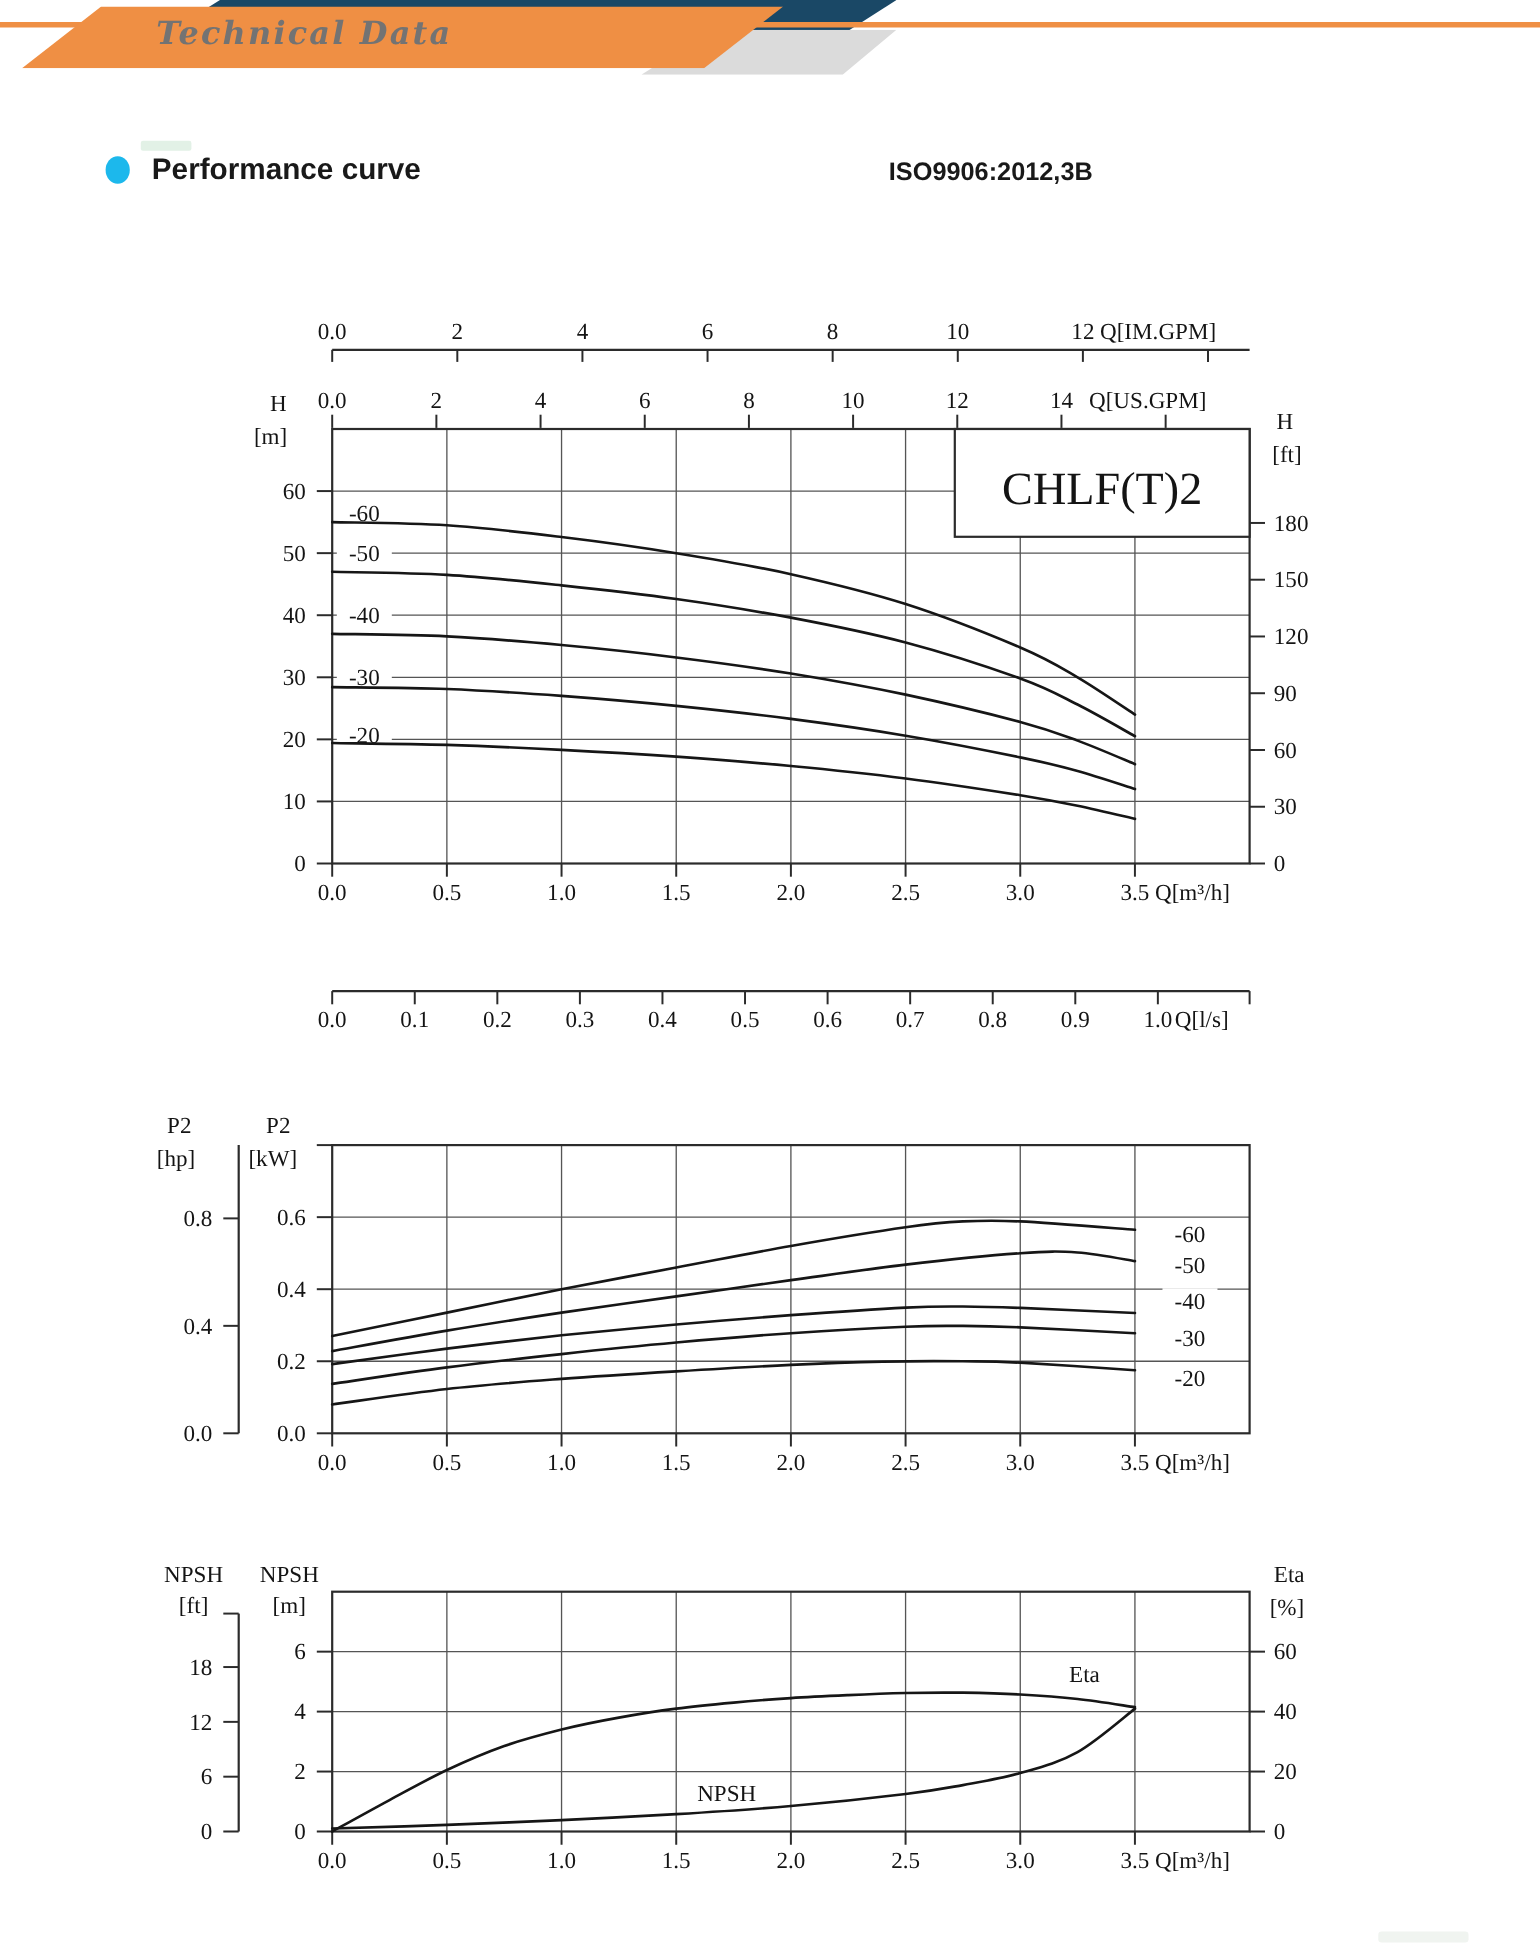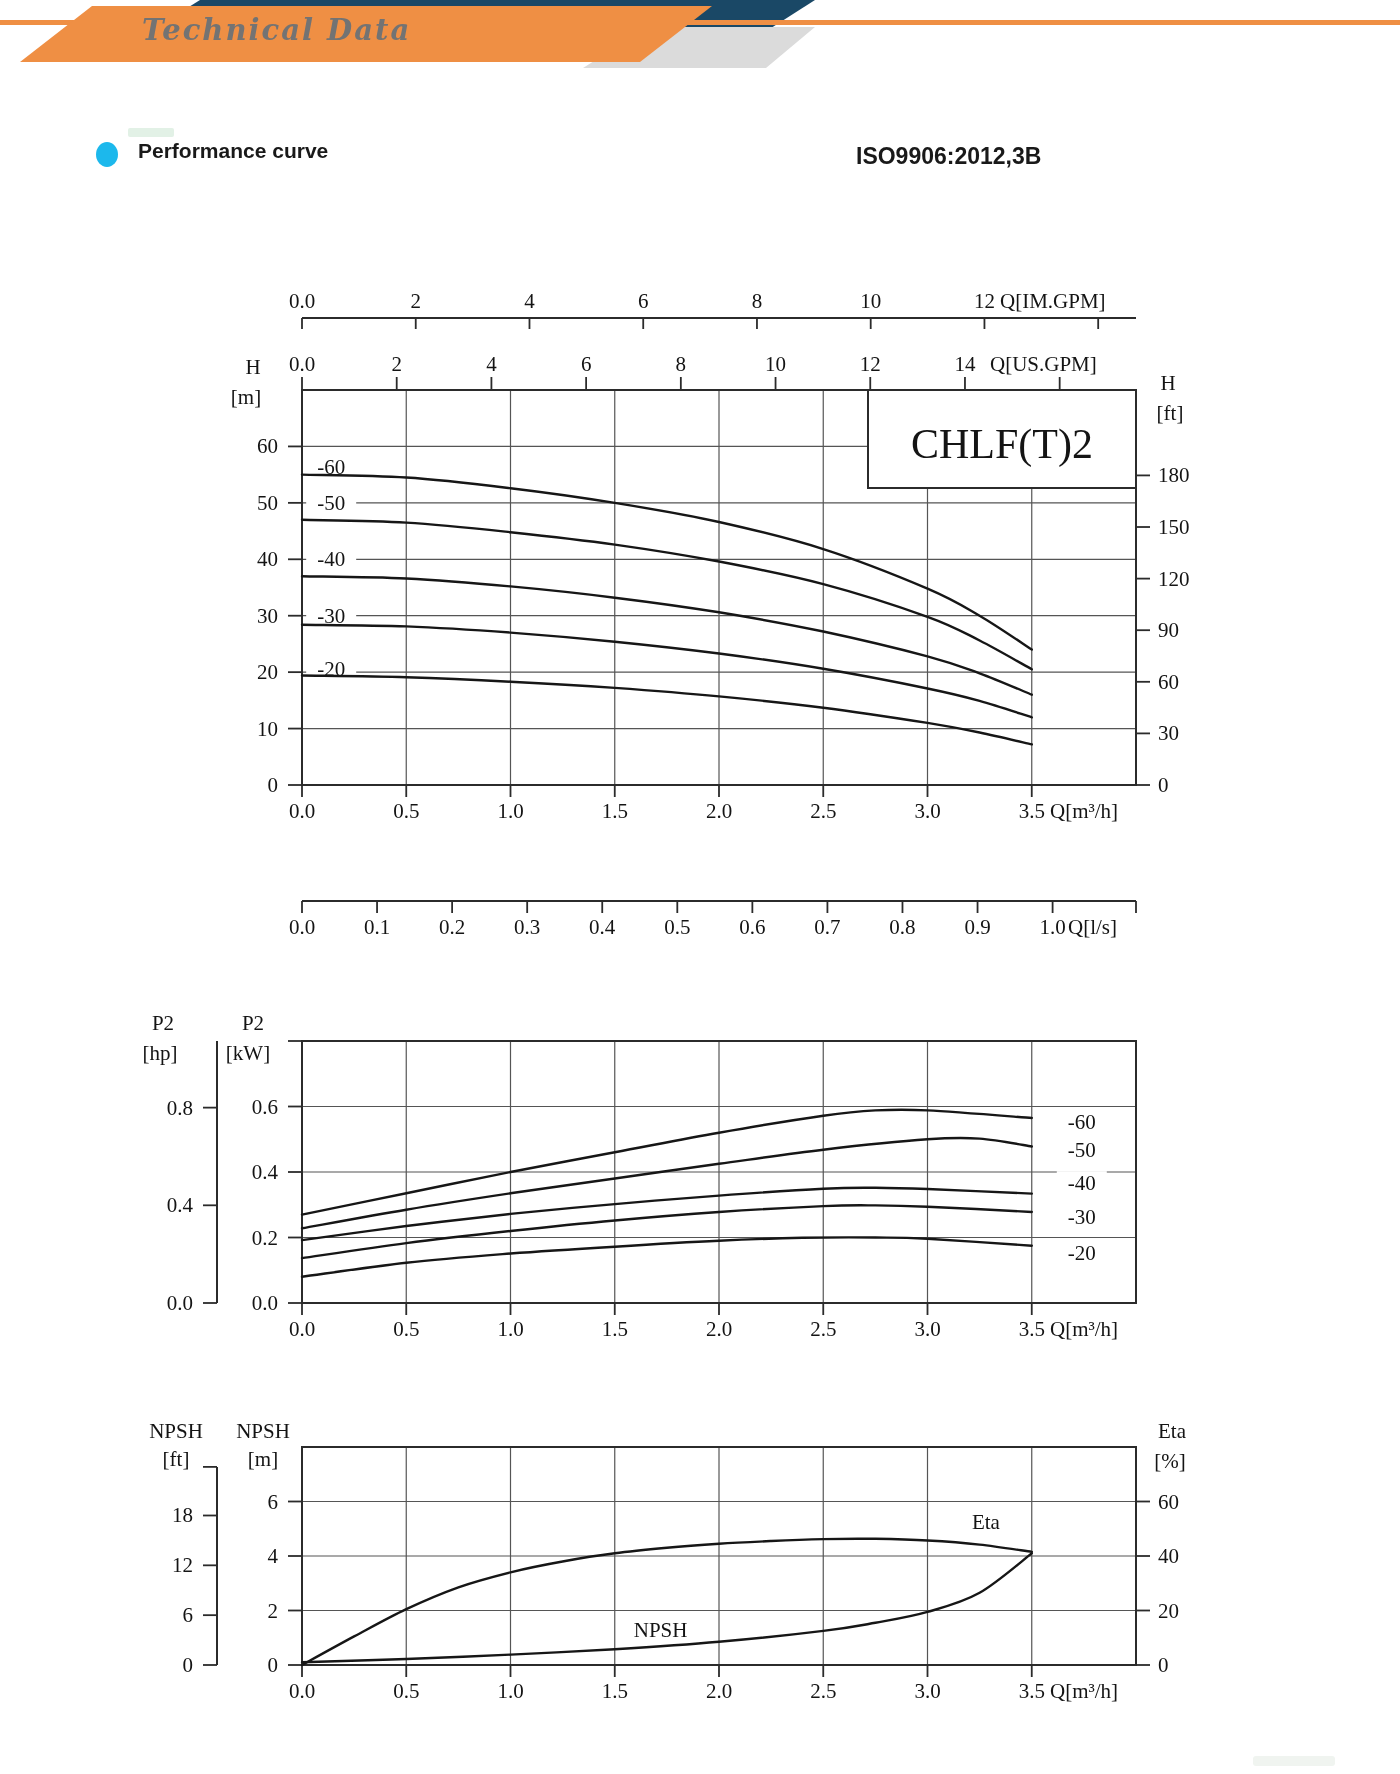--- a/index.html
+++ b/index.html
@@ -13,24 +13,24 @@
             clip-path:polygon(648px 27px,815px 27px,766px 68px,583px 68px);}
   .hdr-band{height:64px;background:#EF8F44;
             clip-path:polygon(92px 6px,712px 6px,640px 62px,20px 62px);}
   .hdr-title{position:absolute;left:142px;top:13px;color:#737373;
              font-family:"DejaVu Serif","Liberation Serif",serif;
              font-style:italic;font-weight:600;font-size:29px;letter-spacing:2px;}
   .section-bullet{position:absolute;left:96px;top:142px;width:22px;height:25px;
                   border-radius:50%;}
   .section-title{position:absolute;left:138px;top:139px;
                  font-family:"Liberation Sans","DejaVu Sans",sans-serif;
-                 font-weight:700;font-size:21px;color:#191919;}
+                 font-weight:700;font-size:27px;color:#191919;}
   .standard-label{position:absolute;left:808px;top:143px;
                   font-family:"Liberation Sans","DejaVu Sans",sans-serif;
-                  font-weight:700;font-size:23px;color:#191919;margin-left:48px;}
+                  font-weight:700;font-size:23px;color:#191919;}
   .smudge-green{position:absolute;left:128px;top:128px;width:46px;height:9px;
                 background:#e2f1e6;border-radius:2px;}
   .smudge-gray{position:absolute;left:1253px;top:1756px;width:82px;height:10px;
                background:#f0f4f0;border-radius:3px;}
   svg text{font-family:"Liberation Serif","DejaVu Serif",serif;}
 </style>
 </head>
 <body>
 
 <div class="page">

